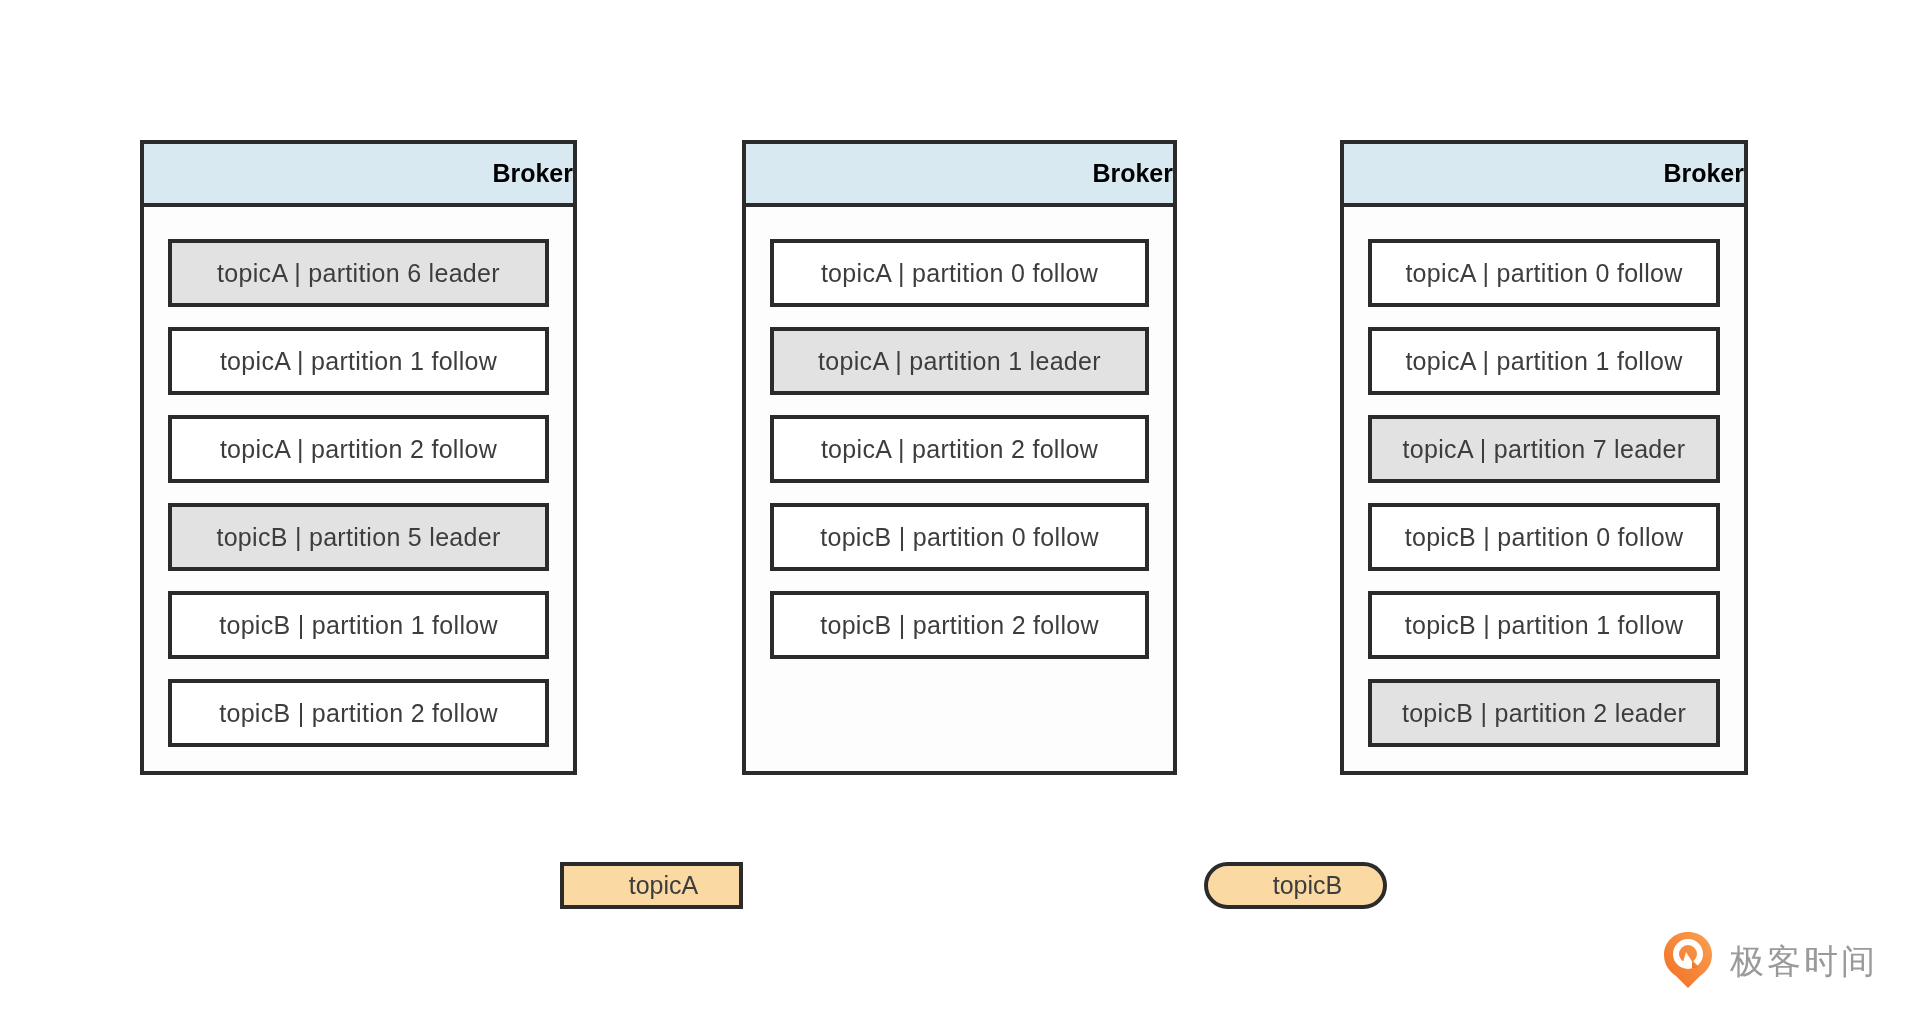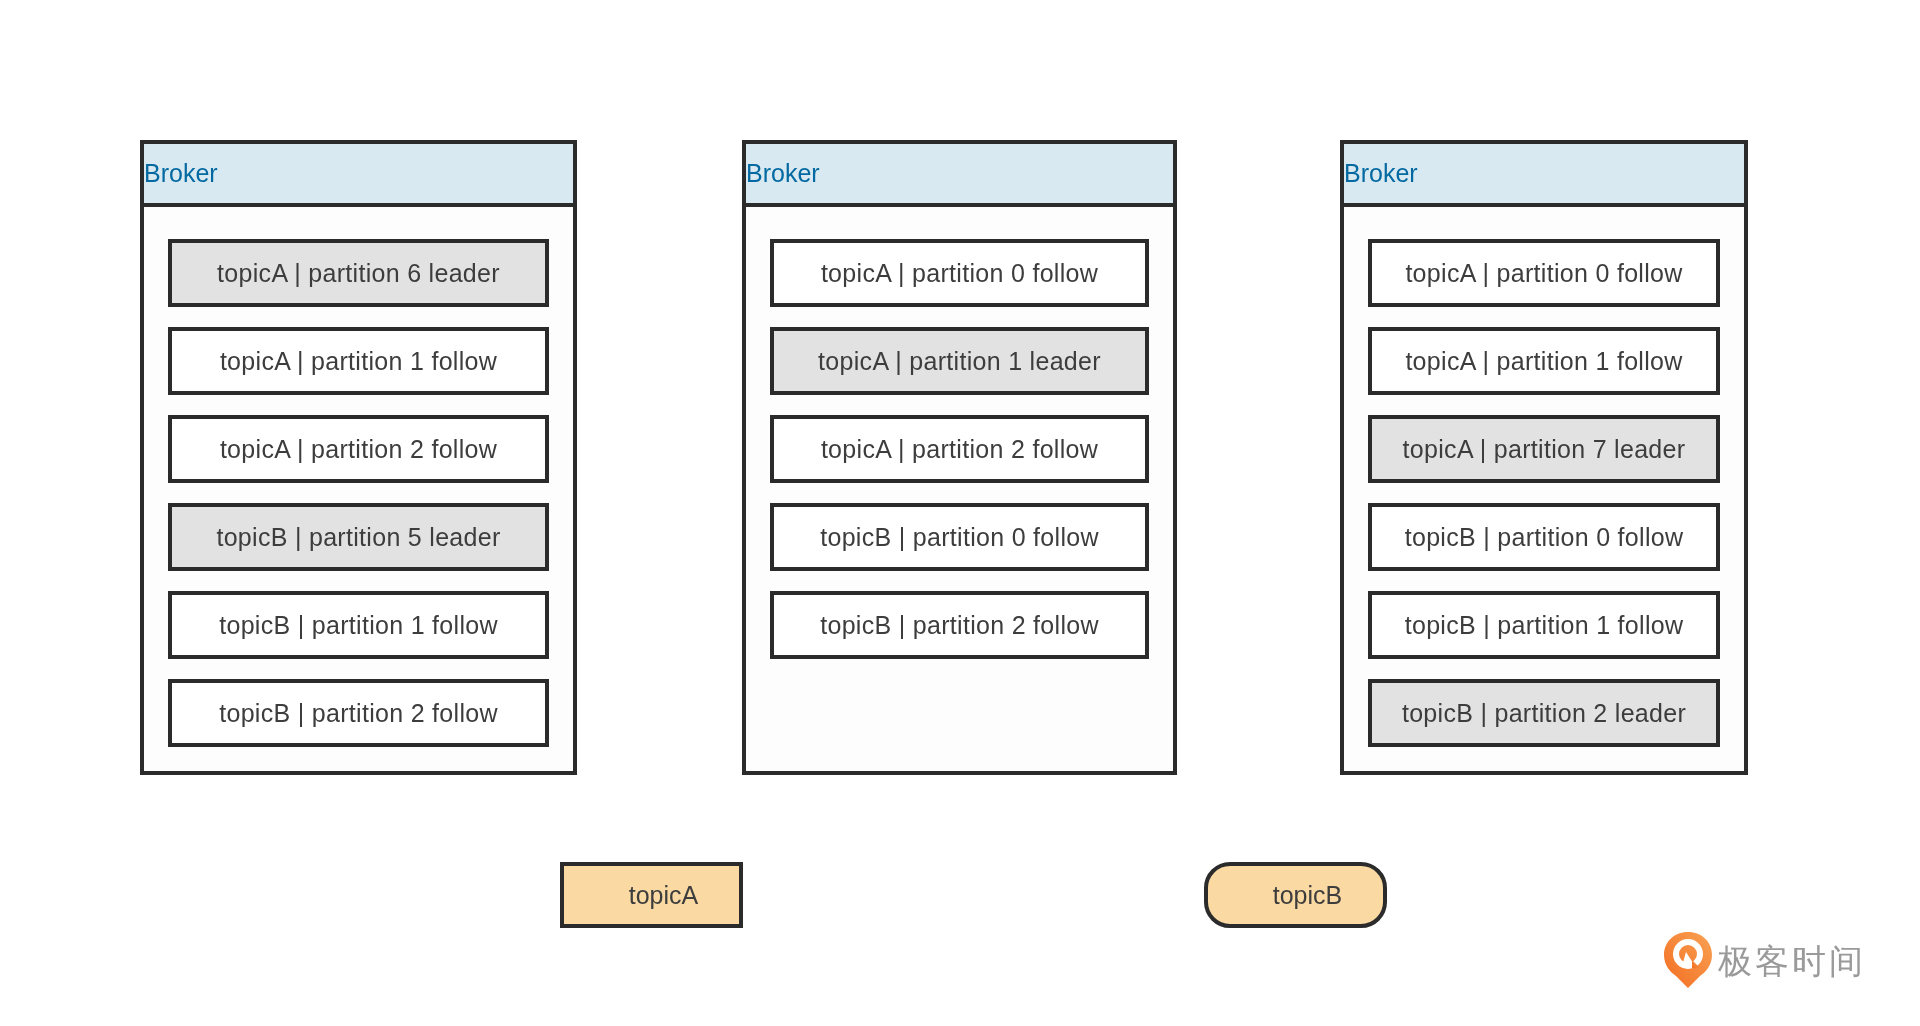--- a/index.html
+++ b/index.html
@@ -27,23 +27,24 @@
   .broker.b0 { left: 140px;  width: 437px; }
   .broker.b1 { left: 742px;  width: 435px; }
   .broker.b2 { left: 1340px; width: 408px; }
 
   .broker-header {
     height: 63px;
     background: #d8e9f1;
     border-bottom: 4px solid #2b2b2b;
     display: flex;
     align-items: center;
-    justify-content: flex-start;
+    justify-content: flex-end;
     font-size: 25px;
-    color: #0369a1;
+    color: #000000;
+    font-weight: bold;
   }
   .broker-body {
     padding: 32px 24px 0 24px;
   }
   .partition-row {
     height: 68px;
     margin-bottom: 20px;
     border: 4px solid #2b2b2b;
     background: #ffffff;
     display: flex;
@@ -53,40 +54,40 @@
     letter-spacing: 0.3px;
     white-space: nowrap;
   }
   .partition-row.leader { background: #e2e2e2; }
 
   
   .topic-badge {
     position: absolute;
     top: 862px;
     width: 183px;
-    height: 66px;
+    height: 47px;
     background: #fad9a2;
     border: 4px solid #2b2b2b;
     display: flex;
     align-items: center;
     justify-content: center;
     font-size: 25px;
     padding-left: 24px;
   }
   .topic-badge.t0 { left: 560px; }
   .topic-badge.t1 { left: 1204px; border-radius: 26px; }
 
   
   .logo {
     position: absolute;
     left: 1662px;
     top: 930px;
     display: flex;
     align-items: center;
-    gap: 4px;
+    gap: 16px;
   }
   .logo-text {
     font-size: 34px;
     font-weight: 500;
     color: #9a9a9a;
     letter-spacing: 3px;
     white-space: nowrap;
   }
 </style>
 </head>

